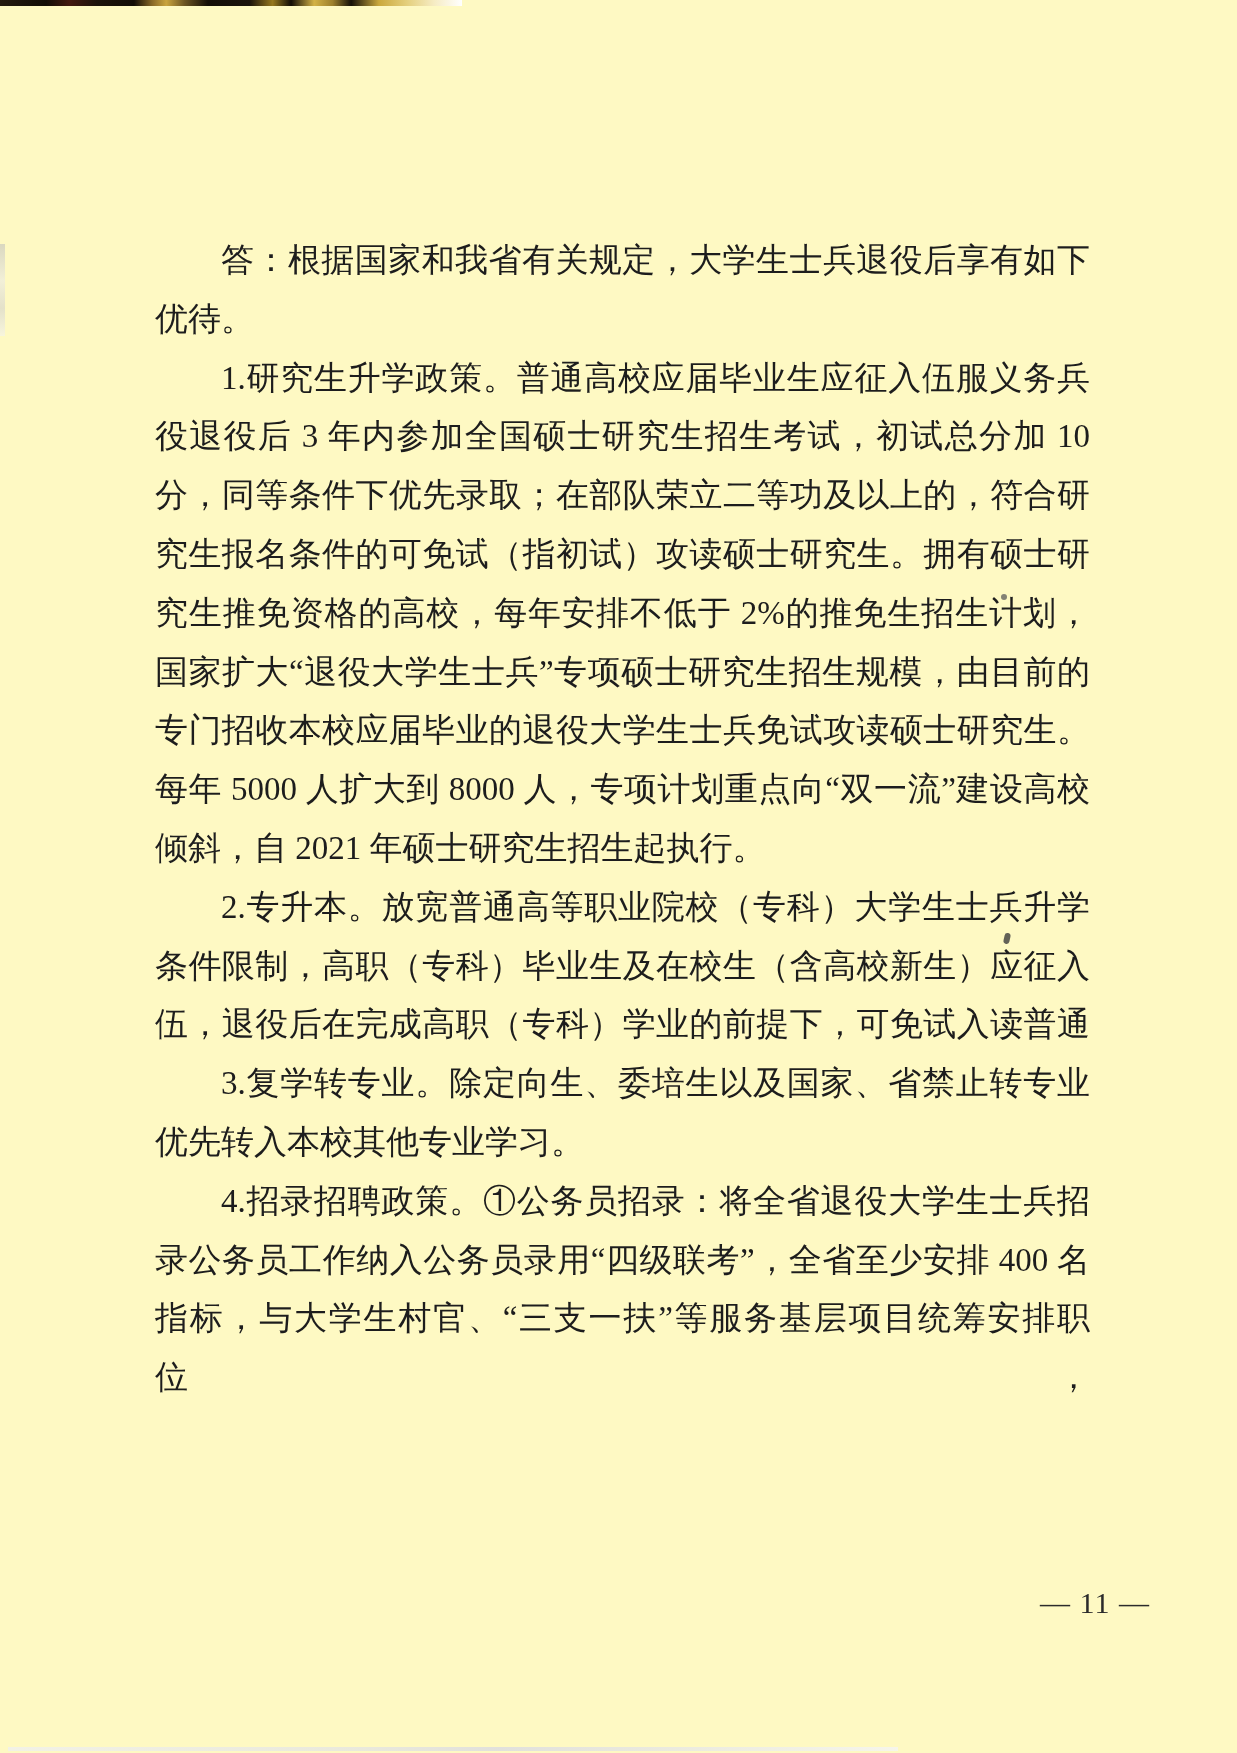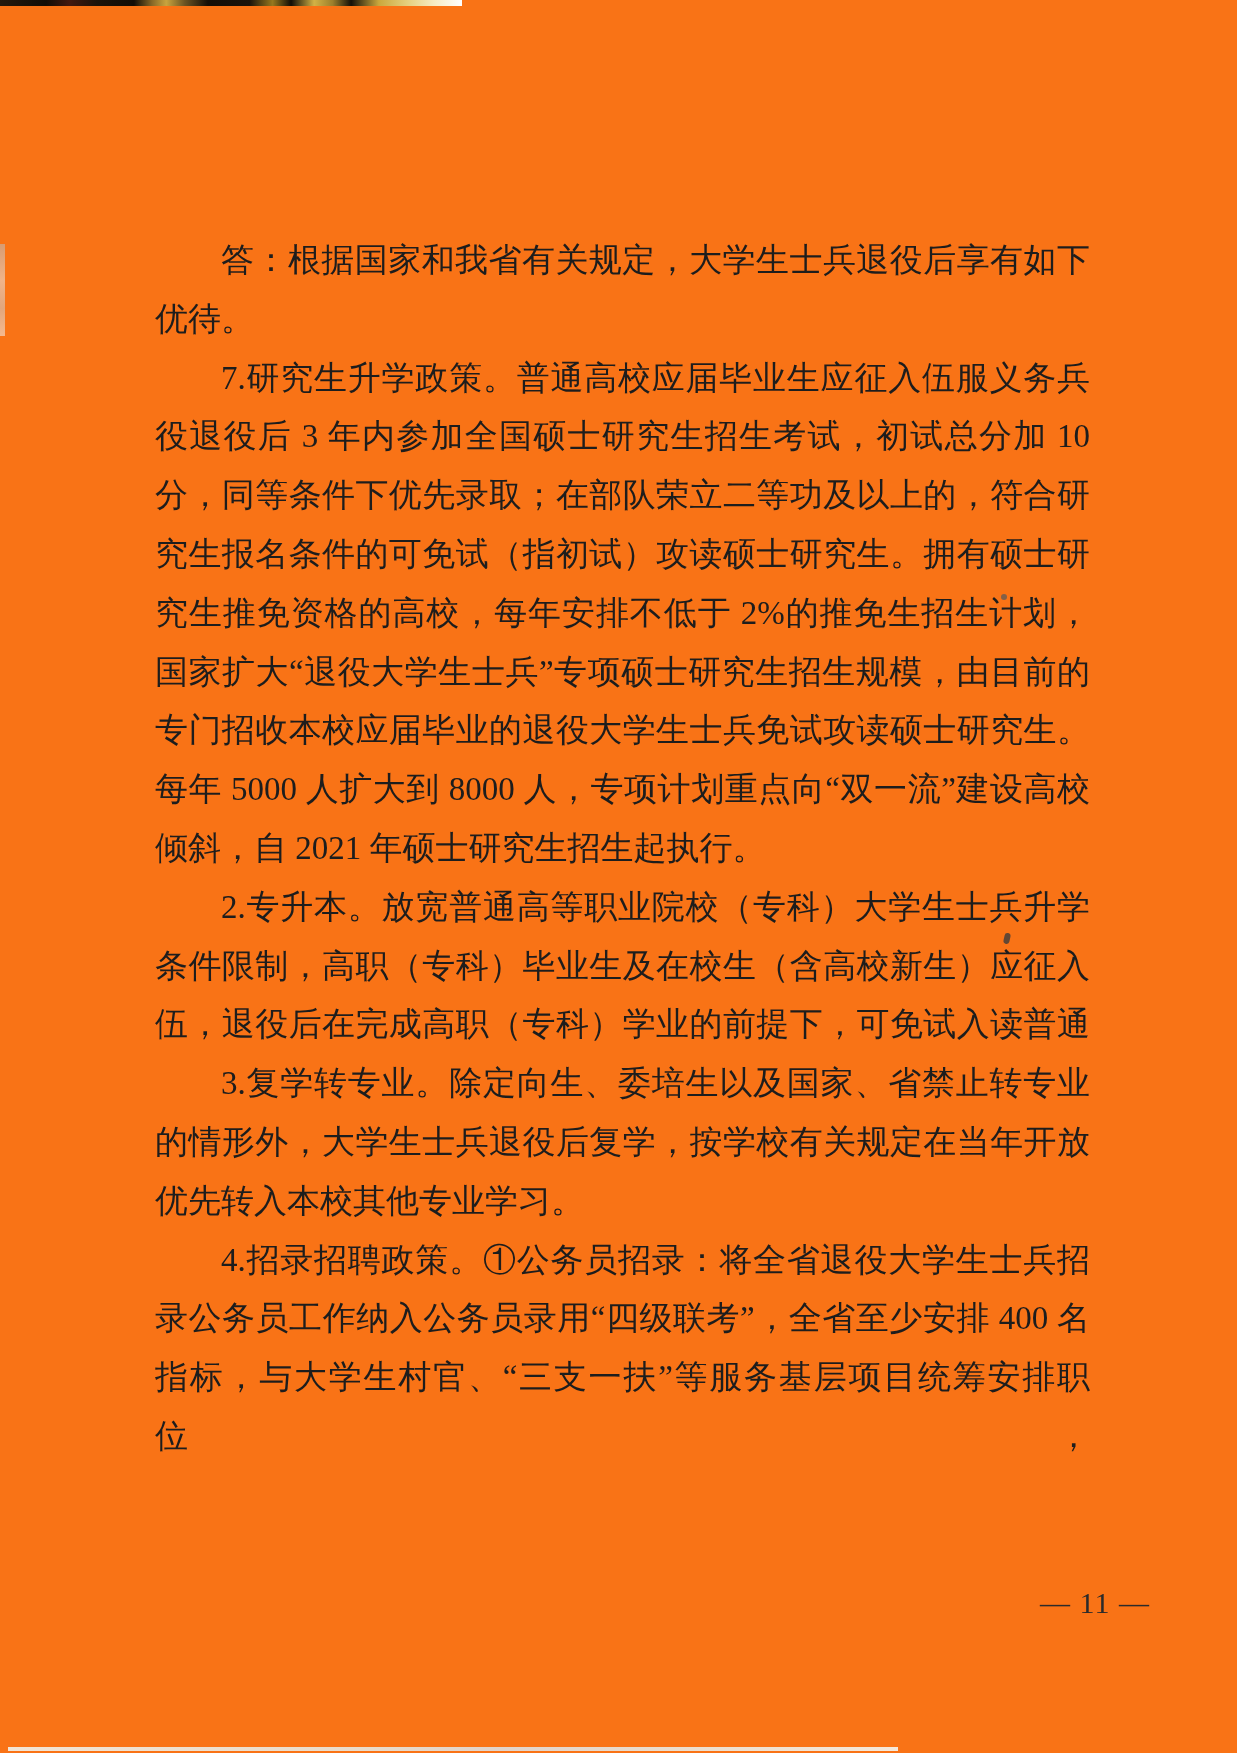--- a/index.html
+++ b/index.html
@@ -1,20 +1,20 @@
 <!DOCTYPE html>
 <html><head>
 <meta charset="utf-8">
 <style>
   html,body{margin:0;padding:0;background:#ffffff;}
   .page{
     position:relative;
     width:1237px;
     height:1753px;
-    background:#f97316;
+    background:#fef9c3;
     overflow:hidden;
     font-family:"Liberation Serif","DejaVu Serif",serif;
   }
   
   .top-strip{
     position:absolute;left:0;top:0;width:462px;height:6px;
     background:linear-gradient(90deg,
       #241a0e 0,#120d06 10%,#43190f 15%,#1c130a 21%,#120d06 29%,
       #8a6a28 33%,#c9a43e 36%,#6b5423 40%,#140e07 45%,#1a130b 54%,
       #96781e 59%,#120d06 63%,#d3b245 68%,#9c7f2c 72%,#151008 76%,
@@ -69,40 +69,39 @@
   <div class="left-smudge"></div>
 
   <div class="content">
 
     <div>
       <div class="line indent">答：根据国家和我省有关规定，大学生士兵退役后享有如下</div>
       <div class="line pend">优待。</div>
     </div>
 
     <div>
-      <div class="line indent">7.研究生升学政策。普通高校应届毕业生应征入伍服义务兵</div>
+      <div class="line indent">1.研究生升学政策。普通高校应届毕业生应征入伍服义务兵</div>
       <div class="line">役退役后 3 年内参加全国硕士研究生招生考试，初试总分加 10</div>
       <div class="line">分，同等条件下优先录取；在部队荣立二等功及以上的，符合研</div>
       <div class="line">究生报名条件的可免试（指初试）攻读硕士研究生。拥有硕士研</div>
       <div class="line">究生推免资格的高校，每年安排不低于 2%的推免生招生计划，</div>
       <div class="line">国家扩大“退役大学生士兵”专项硕士研究生招生规模，由目前的</div>
       <div class="line">专门招收本校应届毕业的退役大学生士兵免试攻读硕士研究生。</div>
       <div class="line">每年 5000 人扩大到 8000 人，专项计划重点向“双一流”建设高校</div>
       <div class="line pend">倾斜，自 2021 年硕士研究生招生起执行。</div>
     </div>
 
     <div>
       <div class="line indent">2.专升本。放宽普通高等职业院校（专科）大学生士兵升学</div>
       <div class="line">条件限制，高职（专科）毕业生及在校生（含高校新生）应征入</div>
       <div class="line">伍，退役后在完成高职（专科）学业的前提下，可免试入读普通</div>
     </div>
 
     <div>
       <div class="line indent">3.复学转专业。除定向生、委培生以及国家、省禁止转专业</div>
-      <div class="line">的情形外，大学生士兵退役后复学，按学校有关规定在当年开放</div>
       <div class="line pend">优先转入本校其他专业学习。</div>
     </div>
 
     <div>
       <div class="line indent">4.招录招聘政策。①公务员招录：将全省退役大学生士兵招</div>
       <div class="line">录公务员工作纳入公务员录用“四级联考”，全省至少安排 400 名</div>
       <div class="line">指标，与大学生村官、“三支一扶”等服务基层项目统筹安排职位，</div>
     </div>
 
   </div>

